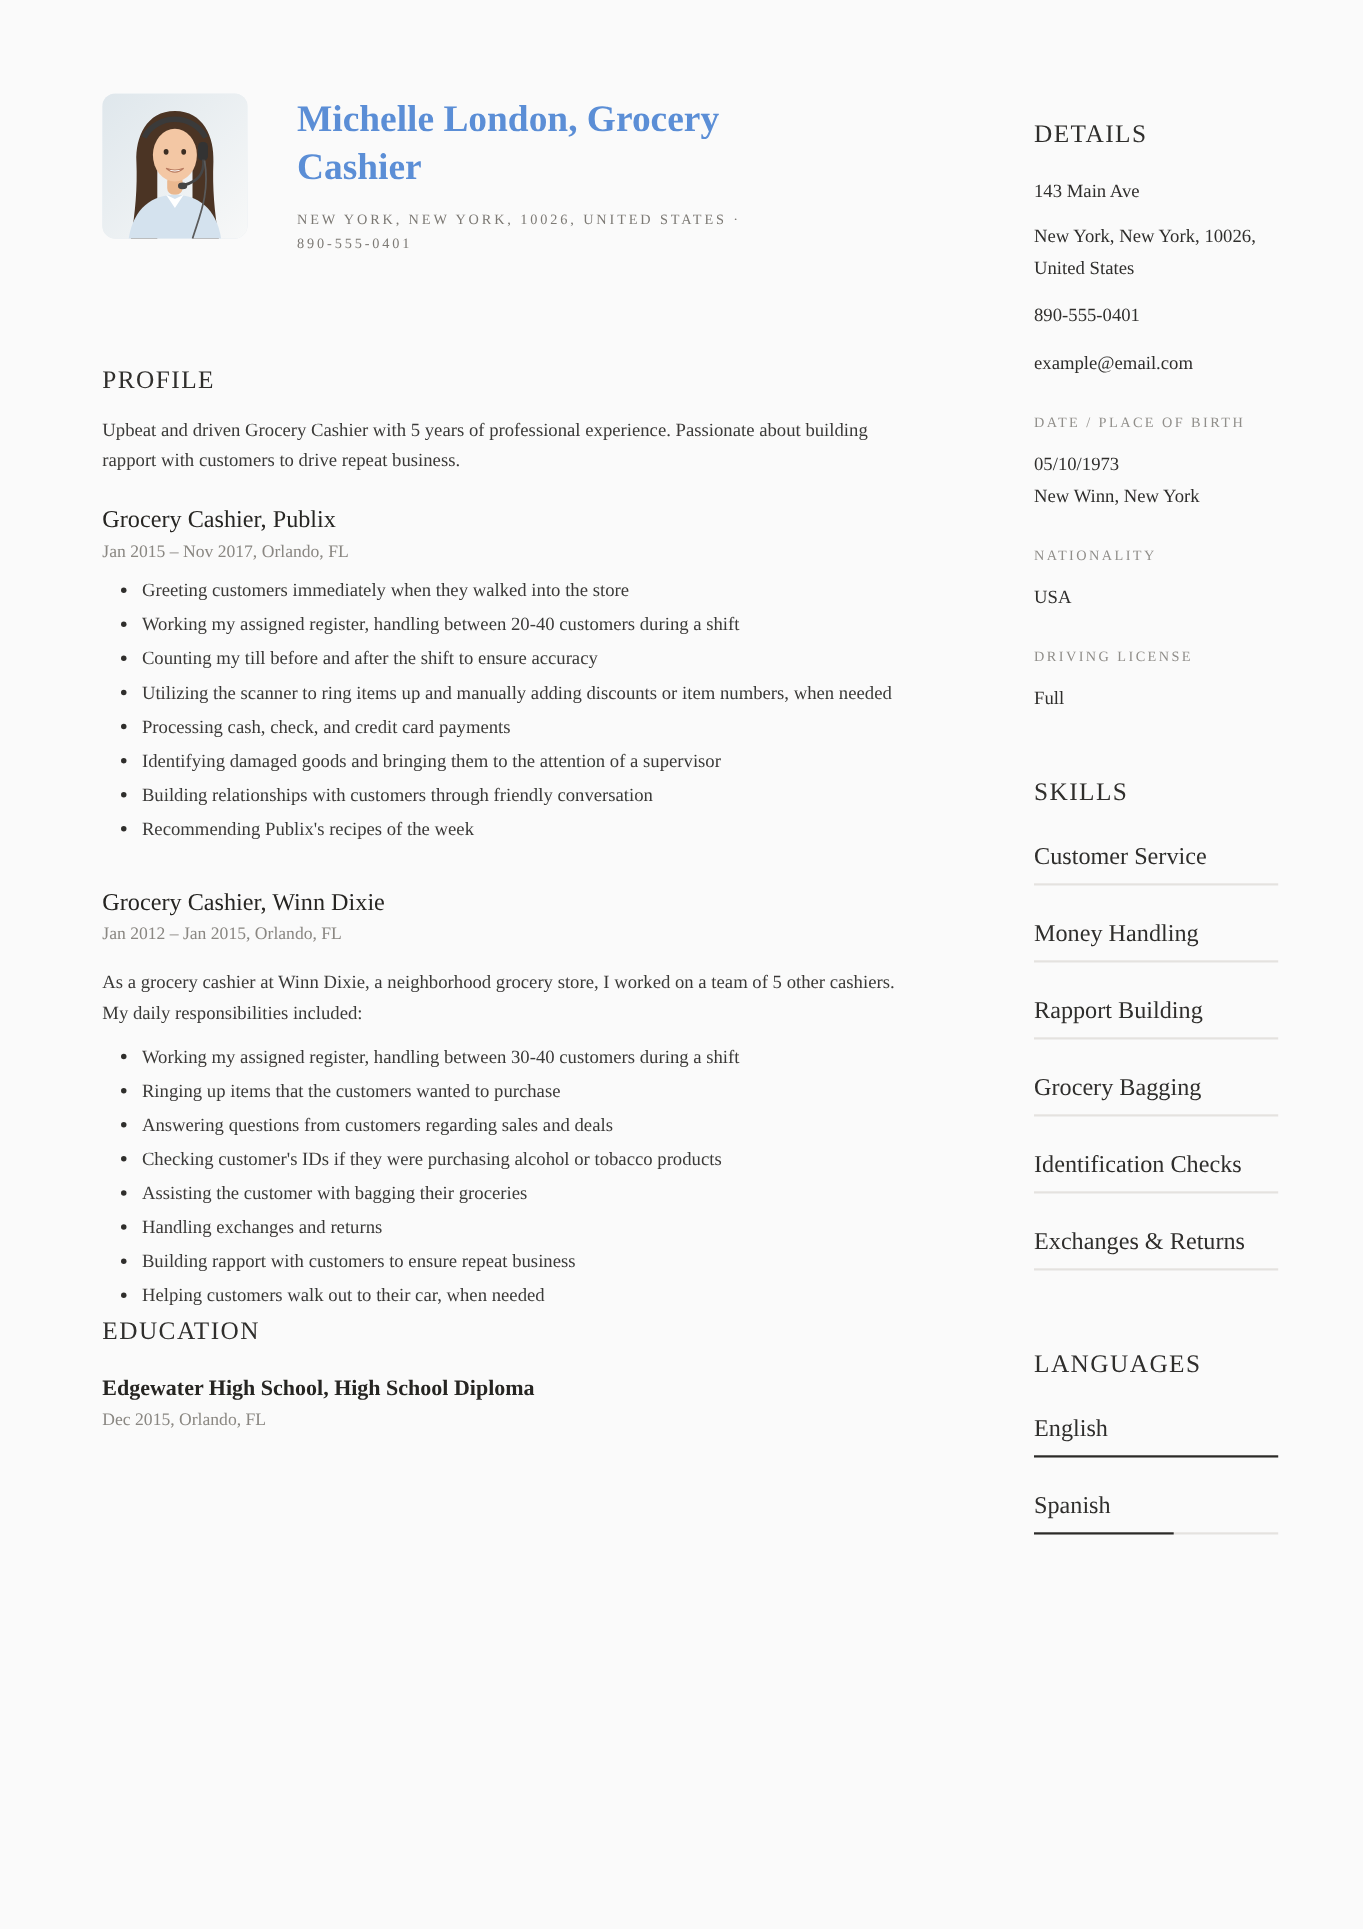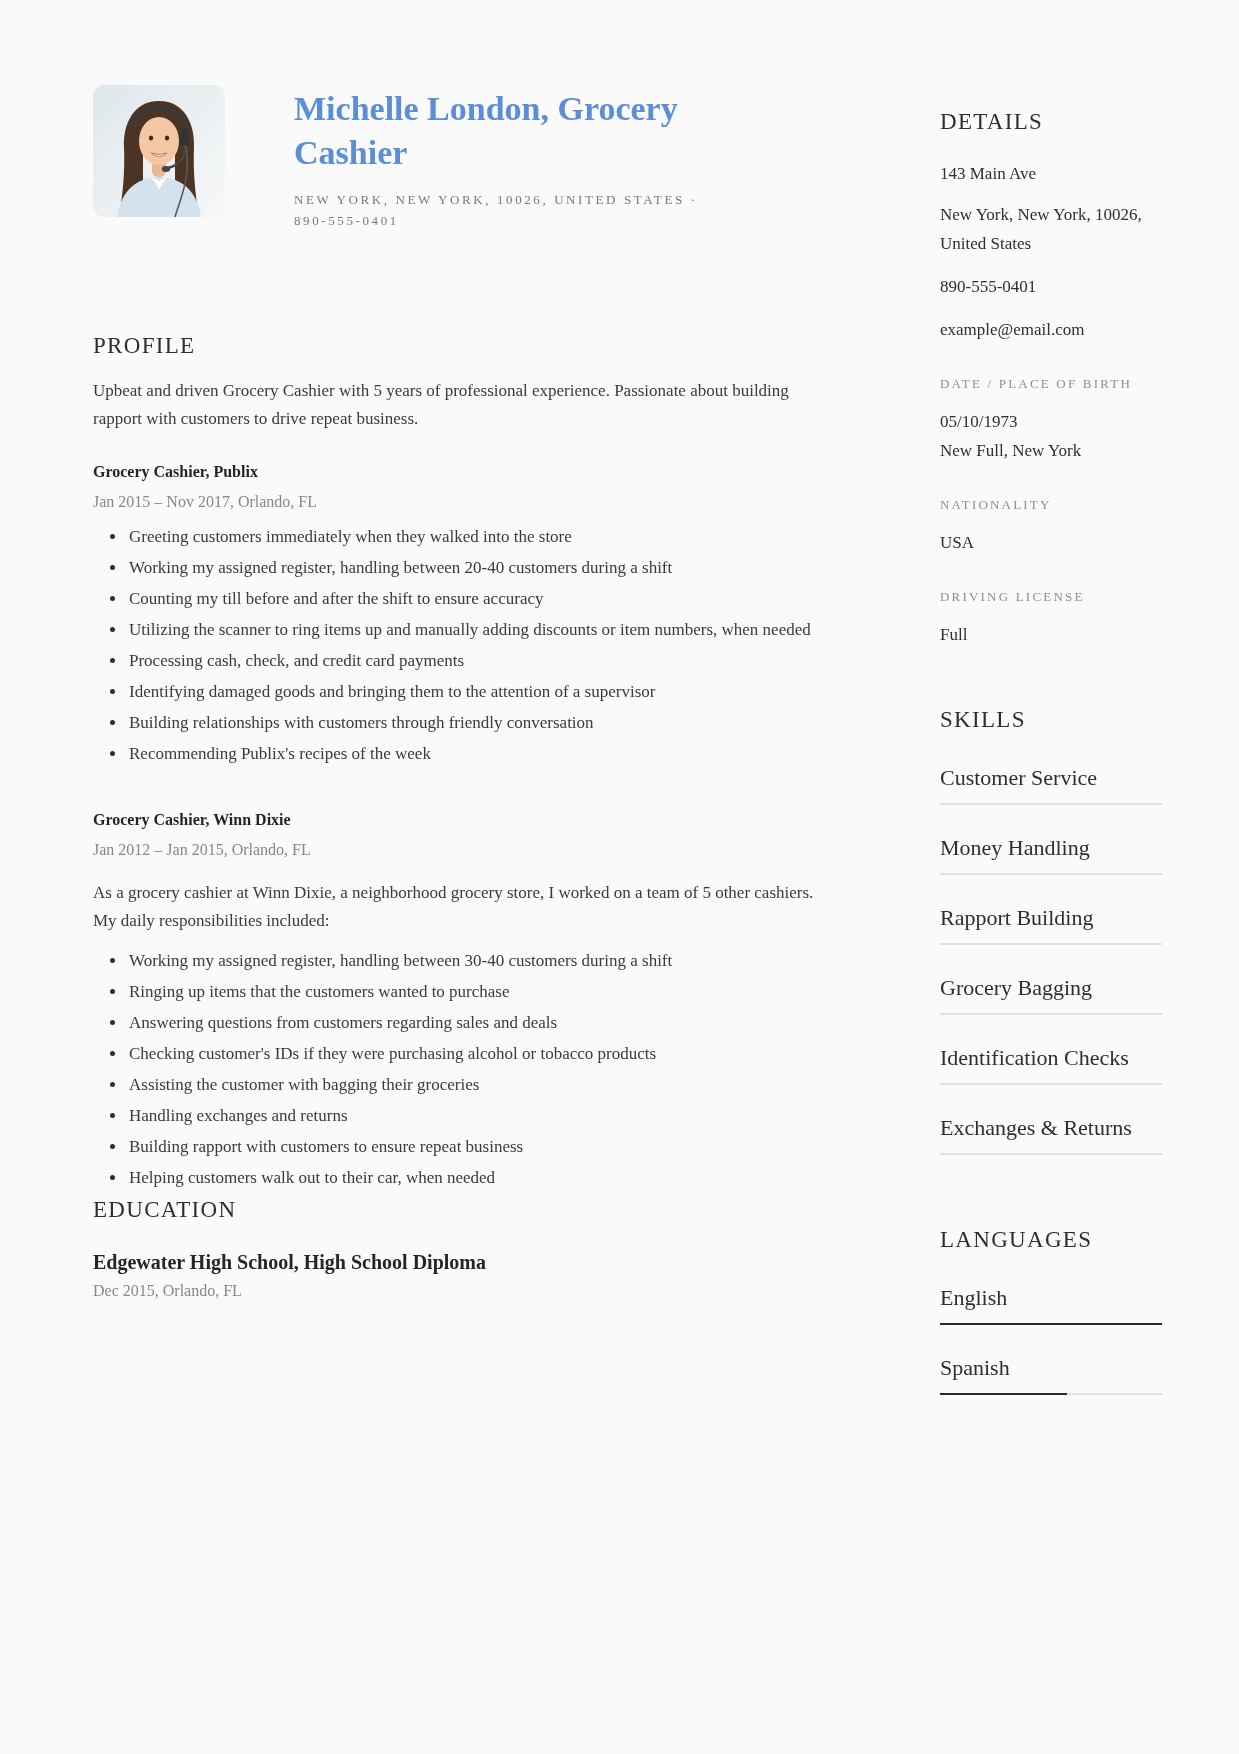--- a/index.html
+++ b/index.html
@@ -13,37 +13,37 @@
     font-family:"Liberation Serif","DejaVu Serif",serif;
     color:var(--body-text);
     overflow:hidden;
   }
   .page{position:relative; width:1239px; height:1754px; overflow:hidden;}
   .content{display:flex; padding:85px 0 0 93px;}
   .main{width:730px; flex:none;}
   .sidebar{width:222px; flex:none; margin-left:117px; padding-top:22px;}
 
   
-  .header{display:flex;gap:24px;}
+  .header{display:flex;}
   .photo{width:132px; height:132px; border-radius:12px; overflow:hidden; flex:none; background:#e7edf1;}
   .photo svg{display:block;}
   .header-text{margin-left:45px; width:410px; padding-top:2px;}
   .name{font-size:34px; line-height:44px; font-weight:600; color:var(--accent);}
   .subtitle{margin-top:14px; font-size:13px; letter-spacing:2.6px; line-height:21px; color:#7c7974;}
 
   
   .section-heading{font-size:23px; line-height:30px; letter-spacing:1.3px; font-weight:400; color:var(--heading);}
 
   .profile-heading{margin-top:100px;}
   .profile-text{margin-top:16px; font-size:17px; line-height:28px;}
 
   .employment-heading{margin-top:62px;}
   .job{margin-top:26px;}
   .job + .job{margin-top:40px;}
-  .job-title{font-size:16px; line-height:26px; font-weight:700; color:#262522;}
+  .job-title{font-size:22px; line-height:26px; font-weight:400; color:#262522;}
   .job-meta{margin-top:8px; font-size:16px; color:var(--muted);}
   .job-intro{margin-top:20px; font-size:17px; line-height:28px;}
   ul.bullets{margin-top:12px; padding-left:36px; list-style:none;}
   ul.bullets li{font-size:17px; line-height:27px; margin-bottom:4px; position:relative;}
   ul.bullets li::before{content:""; position:absolute; left:-19px; top:11px; width:5px; height:5px;
     border-radius:50%; background:var(--heading);}
 
   .education-heading{}
   .edu-title{margin-top:26px; font-size:20px; font-weight:700; color:#262522;}
   .edu-meta{margin-top:8px; font-size:16px; color:var(--muted);}
@@ -148,21 +148,21 @@
     <div class="sidebar">
       <div class="section-heading">DETAILS</div>
       <div class="sb-value sb-address1">143 Main Ave</div>
       <div class="sb-value sb-address2">New York, New York, 10026, United States</div>
       <div class="sb-value sb-phone">890-555-0401</div>
       <div class="sb-value sb-email">example@email.com</div>
 
       <div class="sb-label">DATE / PLACE OF BIRTH</div>
       <div class="sb-value">
         <div>05/10/1973</div>
-        <div>New Full, New York</div>
+        <div>New Winn, New York</div>
       </div>
 
       <div class="sb-label">NATIONALITY</div>
       <div class="sb-value">USA</div>
 
       <div class="sb-label">DRIVING LICENSE</div>
       <div class="sb-value">Full</div>
 
       <div class="section-heading skills-heading">SKILLS</div>
       <div>

